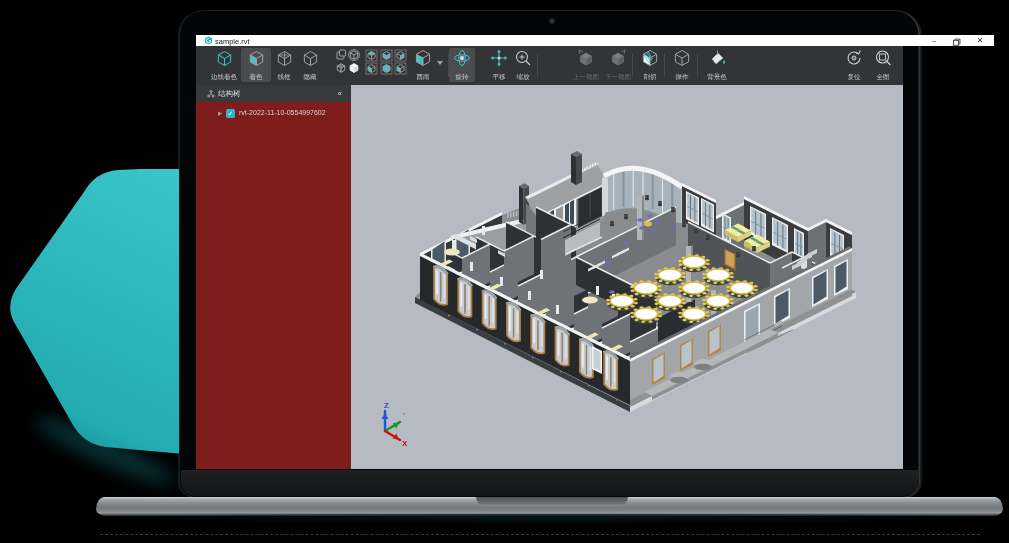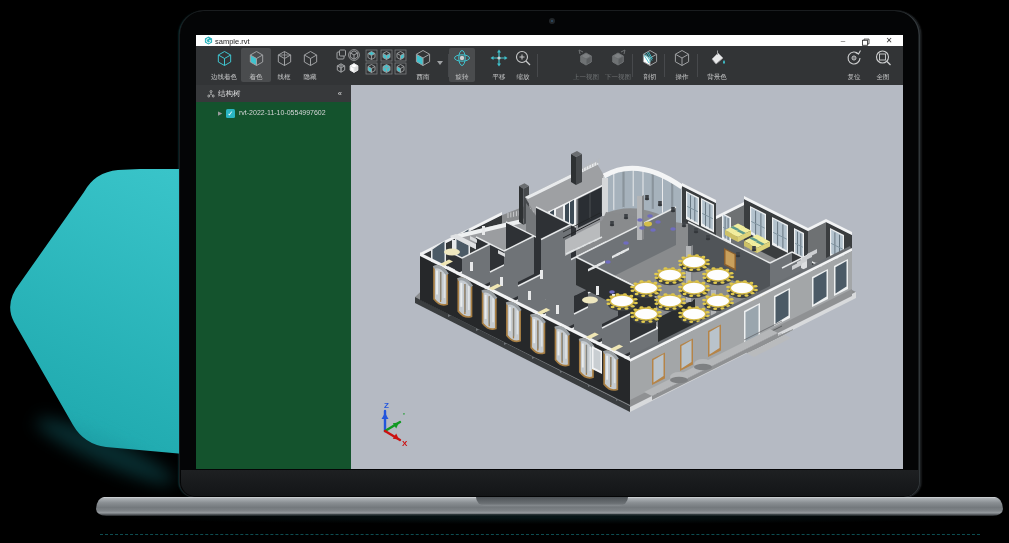--- a/index.html
+++ b/index.html
@@ -5,24 +5,24 @@
 body{font-family:"Liberation Sans",sans-serif;position:relative;-webkit-font-smoothing:antialiased}
 #lid{position:absolute;left:180px;top:11px;width:740px;height:486px;background:#040506;border-radius:24px 24px 15px 15px;box-shadow:0 0 0 1px #1a1d1f, -2px 0 2px -1px rgba(40,190,200,.55), 2px 0 2px -1px rgba(130,140,148,.5), inset -1.5px 0 0 rgba(90,98,104,.55)}
 #cam{position:absolute;left:549px;top:18px;width:6px;height:6px;border-radius:50%;background:#222629}
 #cam i{position:absolute;left:2px;top:2px;width:2px;height:2px;border-radius:50%;background:#2d4f6b}
 #chin{position:absolute;left:181px;top:470px;width:738px;height:26px;background:linear-gradient(#1e2022,#131517);border-radius:0 0 14px 14px}
 #base{position:absolute;left:96px;top:497px;width:907px;height:19px;background:linear-gradient(#dde0e2 0%,#aeb3b7 6%,#8a8f93 30%,#74797d 55%,#7e8387 72%,#94999d 83%,#5a5e62 92%,#202325 100%);border-radius:10px 10px 12px 12px / 14px 14px 8px 8px}
 #notch{position:absolute;left:476px;top:497px;width:152px;height:9px;background:linear-gradient(#4e5357,#6a6f73 70%,#888d91);border-radius:0 0 9px 9px}
 #bshadow{position:absolute;left:104px;top:514px;width:890px;height:12px;background:radial-gradient(ellipse 50% 60% at 50% 25%,rgba(8,24,26,.95),rgba(0,0,0,0))}
 #tealdots{position:absolute;left:100px;top:534px;width:880px;height:1px;border-top:1px dashed rgba(30,170,180,.45)}
 #app{position:absolute;left:196px;top:35px;width:707px;height:434px;background:#b5bac3}
-#titlebar{position:absolute;left:0;top:0;width:707px;height:11px;background:#fff}
+#titlebar{position:absolute;left:0;top:0;width:798px;height:11px;background:#fff}
 #title{position:absolute;left:19px;top:1.5px;font-size:7.5px;color:#1c1c1c}
 #toolbar{position:absolute;left:0;top:11px;width:707px;height:39px;background:#323436}
-#panel{position:absolute;left:0;top:50px;width:155px;height:384px;background:#14532d}
+#panel{position:absolute;left:0;top:50px;width:155px;height:384px;background:#7f1d1d}
 #phead{position:absolute;left:0;top:0;width:155px;height:17px;background:#37393b;color:#d8d9da;font-size:7.5px}
 #ptree{position:absolute;left:0;top:23px;width:155px;height:14px;color:#d4d5d6;font-size:7px}
 #canvas{position:absolute;left:155px;top:51px;width:552px;height:383px;background:#b5bac3;overflow:hidden}
 .lbl{position:absolute;font-size:6.5px;color:#c9cacb;text-align:center;white-space:nowrap;transform:translateX(-50%)}
 .sep{position:absolute;top:8px;width:1px;height:23px;background:#47494c}
 .selbox{position:absolute;top:2px;height:34px;background:#4a4c4e;border-radius:2px}
 .icon{position:absolute}
 .wb{position:absolute;top:0;width:16px;height:11px;text-align:center;color:#333;font-size:8px;line-height:11px}
 </style></head>
 <body>

